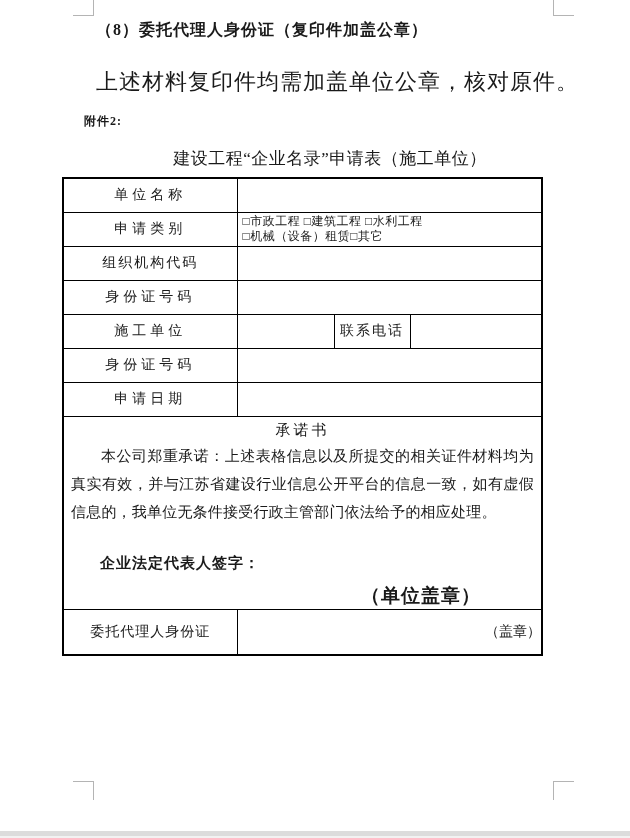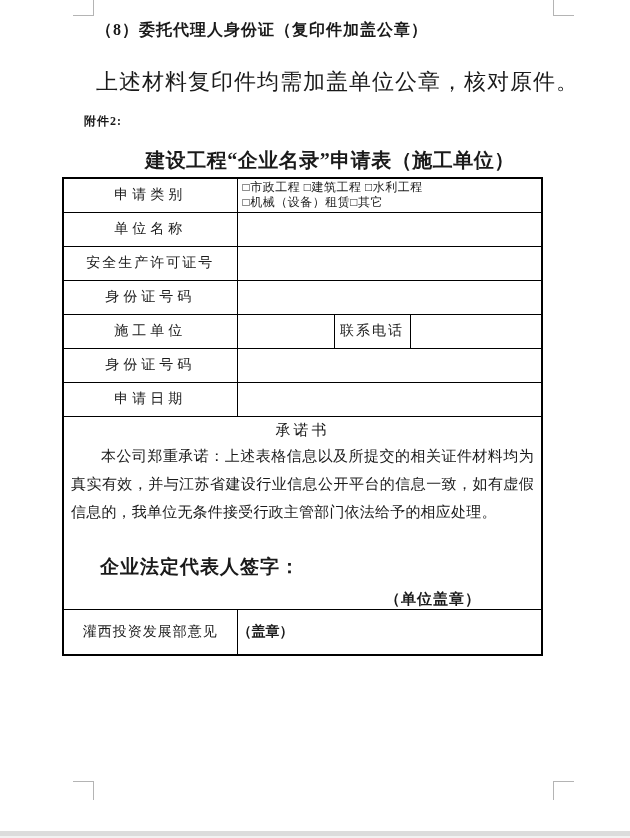--- a/index.html
+++ b/index.html
@@ -16,21 +16,21 @@
   .crop{position:absolute;width:20px;}
   .crop.tl{left:73px;top:0;height:15px;border-right:1px solid #b4b4b4;border-bottom:1px solid #b4b4b4;}
   .crop.tr{left:553px;top:0;height:15px;border-left:1px solid #b4b4b4;border-bottom:1px solid #b4b4b4;}
   .crop.bl{left:73px;top:781px;height:18px;border-right:1px solid #b4b4b4;border-top:1px solid #b4b4b4;}
   .crop.br{left:553px;top:781px;height:18px;border-left:1px solid #b4b4b4;border-top:1px solid #b4b4b4;}
 
   .intro1{position:absolute;left:96px;top:20px;font-size:16px;font-weight:bold;letter-spacing:1px;white-space:nowrap;}
   .intro2{position:absolute;left:96px;top:67px;font-size:22px;letter-spacing:1px;white-space:nowrap;}
   .attach{position:absolute;left:84px;top:113px;font-size:12px;font-weight:bold;letter-spacing:1px;}
   .title{position:absolute;left:90px;top:147px;width:480px;text-align:center;
-         font-size:20px;font-weight:bold;letter-spacing:0.5px;white-space:nowrap;}
+         font-size:17px;font-weight:normal;letter-spacing:0.5px;white-space:nowrap;}
 
   table.form{
     position:absolute;left:62px;top:177px;
     border-collapse:collapse;table-layout:fixed;
     width:481px;
     border:2px solid #000;
   }
   table.form td{
     border:1px solid #000;
     padding:0;
@@ -42,23 +42,23 @@
   td.lbl.sp{letter-spacing:4px;}
   td.val{background:#fff;}
   .cbx{font-size:12px;line-height:15px;padding-left:5px;letter-spacing:0.5px;white-space:nowrap;}
 
   td.promise-cell{vertical-align:top;margin-left:19px;}
   .promise-title{text-align:center;font-size:15px;letter-spacing:3px;margin-top:4px;}
   .promise-body{
     font-size:15px;line-height:28px;text-align:justify;
     margin:2px 7px 0 7px;text-indent:2em;letter-spacing:0.2px;
   }
-  .sign-line{font-size:19px;font-weight:bold;letter-spacing:1px;margin:28px 0 0 36px;}
-  .unit-seal{font-size:15px;font-weight:bold;letter-spacing:1px;text-align:right;margin:10px 60px 0 0;}
-  .seal-note{font-size:15px;font-weight:bold;text-align:left;padding-right:24px;margin-top:28px;}
+  .sign-line{font-size:15px;font-weight:bold;letter-spacing:1px;margin:28px 0 0 36px;}
+  .unit-seal{font-size:19px;font-weight:bold;letter-spacing:1px;text-align:right;margin:10px 60px 0 0;}
+  .seal-note{font-size:15px;font-weight:normal;text-align:right;padding-right:24px;margin-top:28px;}
 
   .page-gap{position:absolute;left:0;top:831px;width:630px;height:5px;background:#dcdcdc;}
   .below-gap{position:absolute;left:0;top:836px;width:630px;height:2px;background:#f2f2f2;}
 </style>
 </head>
 <body>
 
 <div class="page">
 
   <div class="crop tl"></div>
@@ -74,39 +74,39 @@
   <table class="form">
     <colgroup>
         <col style="width:174px">
         <col style="width:97px">
         <col style="width:76px">
         <col style="width:132px">
       </colgroup>
 
     <tbody>
         <tr style="height:34px">
+      <td class="lbl sp">单位名称</td>
+      <td class="val" colspan="3"></td>
+    </tr>
+
+    <tr style="height:34px">
       <td class="lbl sp">申请类别</td>
       <td class="val" colspan="3">
         <div class="cbx">□市政工程 □建筑工程 □水利工程</div>
         <div class="cbx">□机械（设备）租赁□其它</div>
       </td>
     </tr>
 
+
     <tr style="height:34px">
-      <td class="lbl sp">单位名称</td>
+      <td class="lbl">组织机构代码</td>
       <td class="val" colspan="3"></td>
     </tr>
 
 
-
-
-    <tr style="height:34px">
-      <td class="lbl">安全生产许可证号</td>
-      <td class="val" colspan="3"></td>
-    </tr>
 
 
     <tr style="height:34px">
       <td class="lbl sp">身份证号码</td>
       <td class="val" colspan="3"></td>
     </tr>
 
     <tr style="height:34px">
       <td class="lbl sp">施工单位</td>
       <td class="val"></td>
@@ -127,21 +127,21 @@
     <tr style="height:160px">
       <td class="promise-cell" colspan="4">
         <div class="promise-title">承诺书</div>
         <div class="promise-body">本公司郑重承诺：上述表格信息以及所提交的相关证件材料均为真实有效，并与江苏省建设行业信息公开平台的信息一致，如有虚假信息的，我单位无条件接受行政主管部门依法给予的相应处理。</div>
         <div class="sign-line">企业法定代表人签字：</div>
         <div class="unit-seal">（单位盖章）</div>
       </td>
     </tr>
 
     <tr style="height:46px">
-      <td class="lbl" style="letter-spacing:1px">灌西投资发展部意见</td>
+      <td class="lbl" style="letter-spacing:1px">委托代理人身份证</td>
       <td class="val seal-note" colspan="3"><span>（盖章）</span></td>
     </tr>
   </tbody>
     </table>
 
   <div class="page-gap"></div>
   <div class="below-gap"></div>
 </div>
 
 </body></html>

